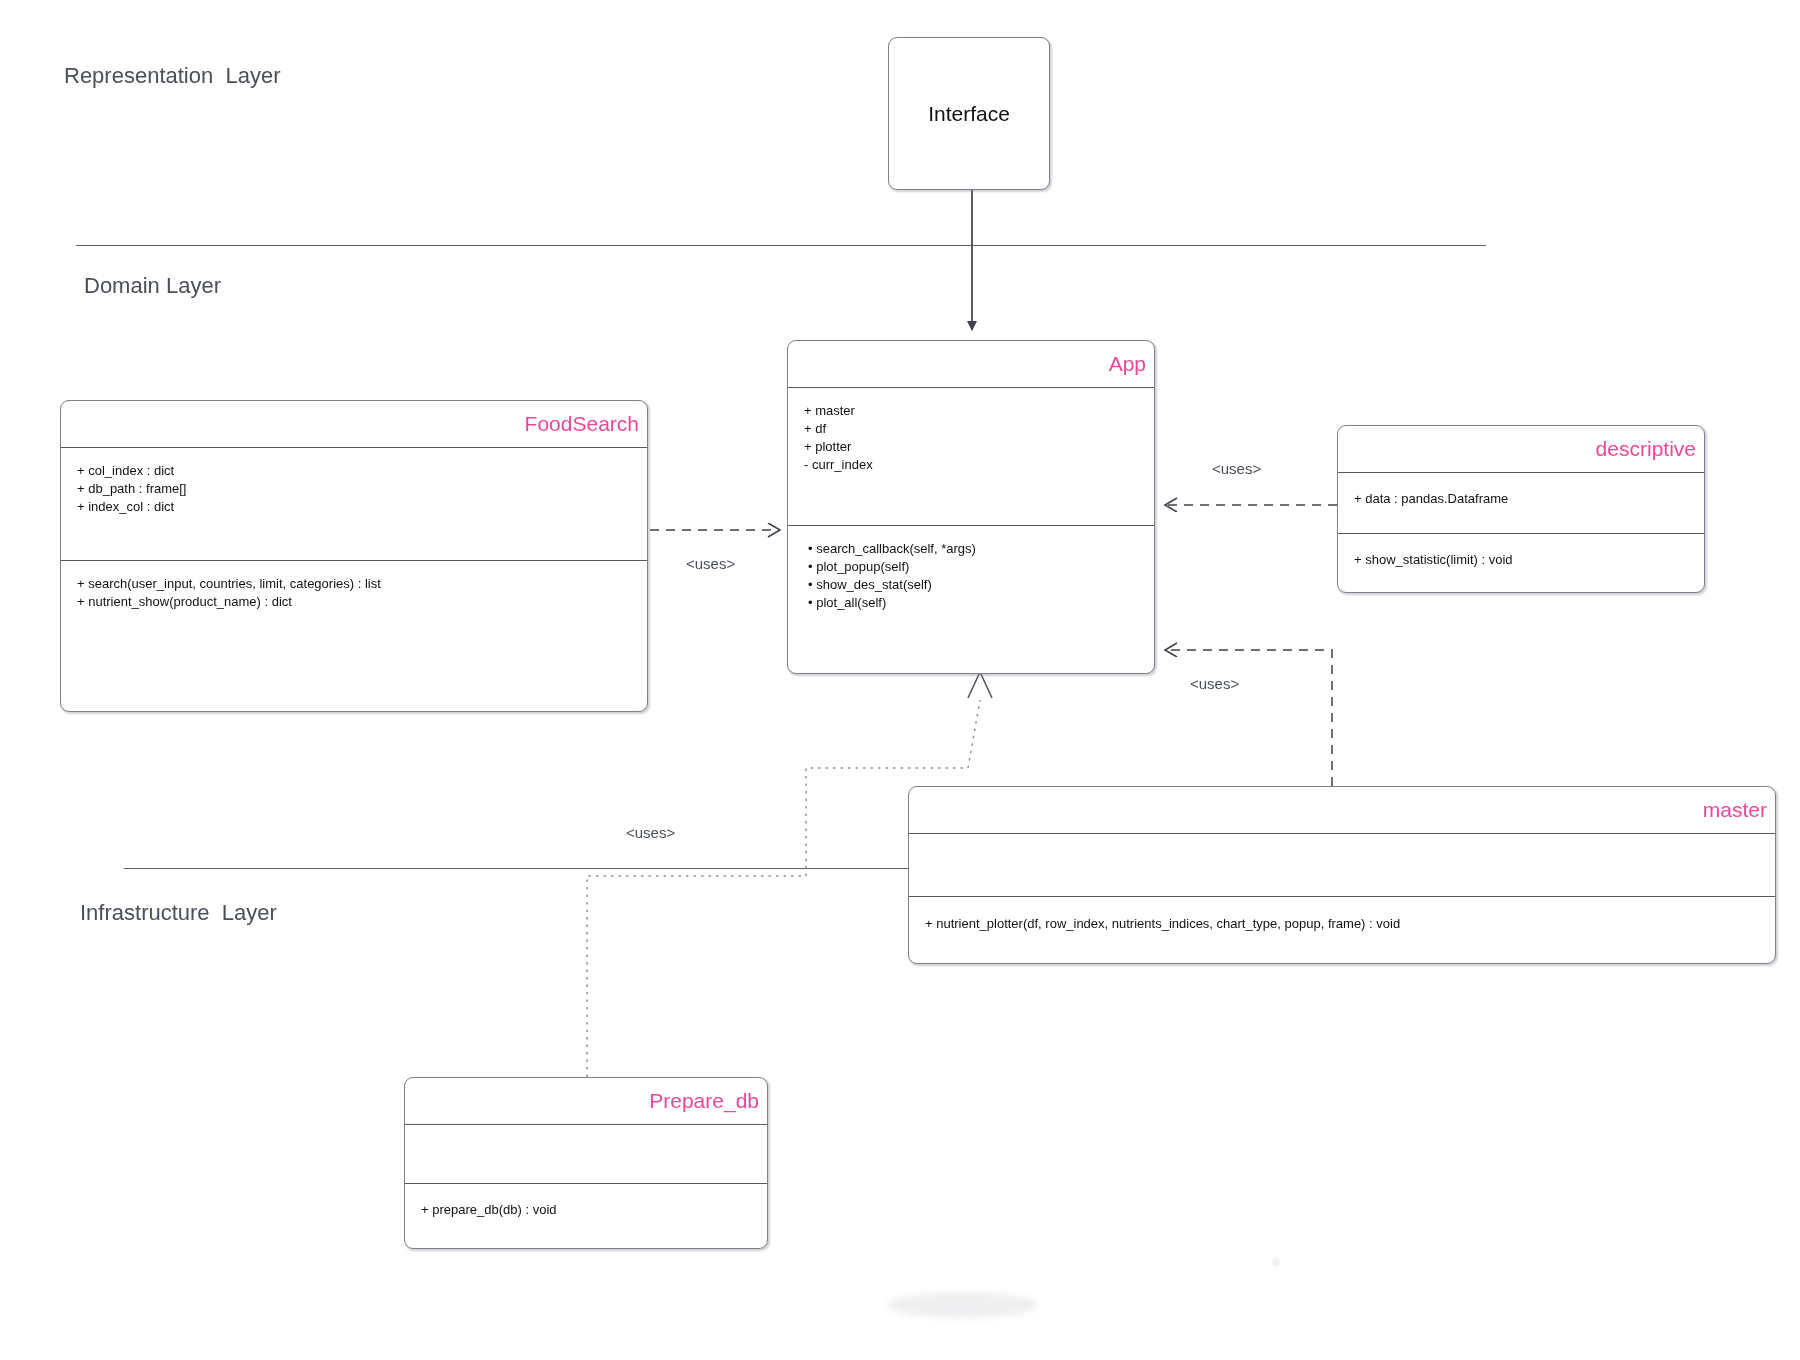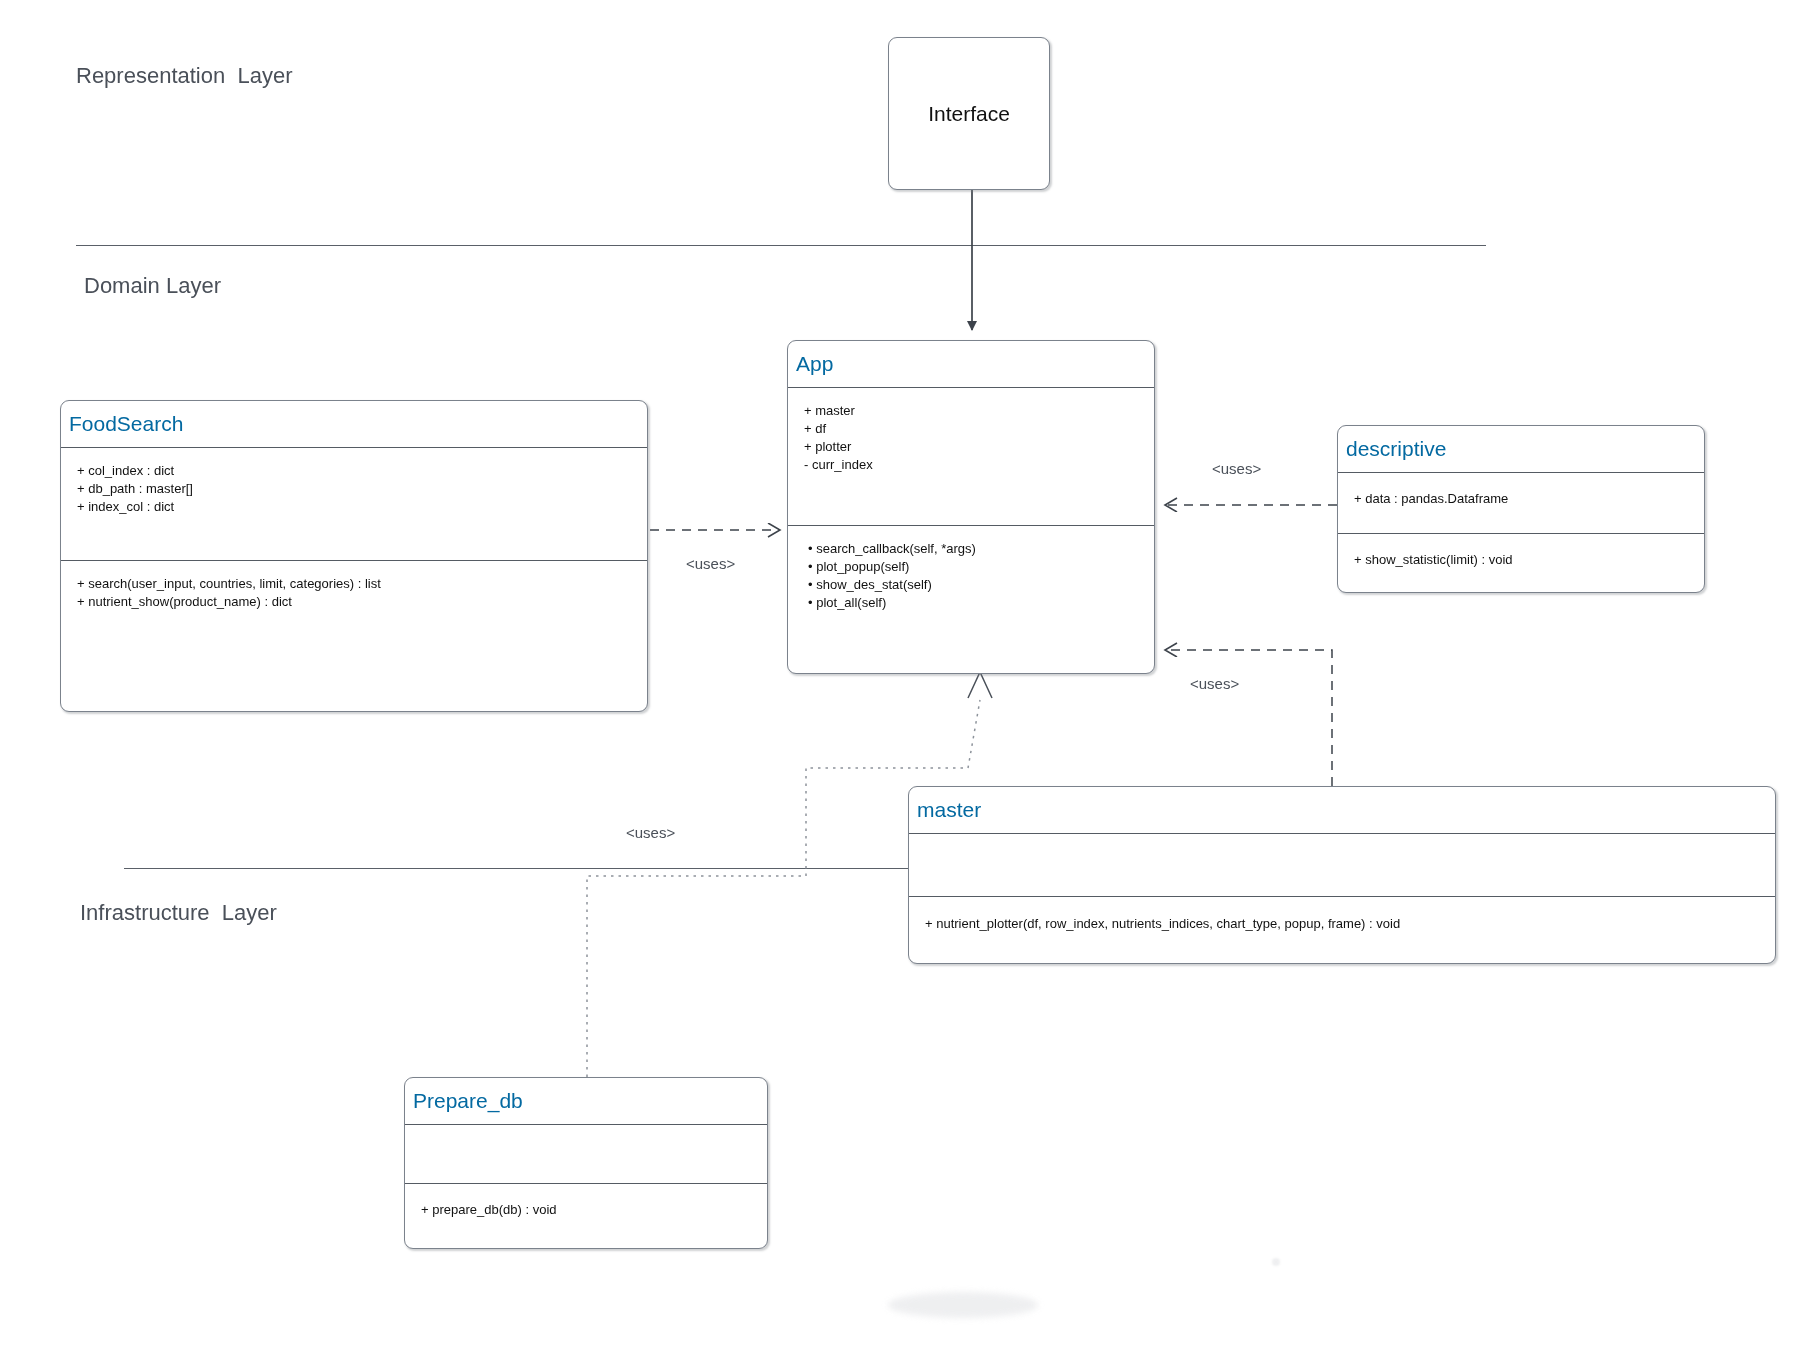--- a/index.html
+++ b/index.html
@@ -37,23 +37,23 @@
   .uml-class {
     position: absolute;
     box-sizing: border-box;
     background: #ffffff;
     border: 1.3px solid #7b828c;
     border-radius: 9px;
     box-shadow: 1.5px 1.5px 2px rgba(120,125,132,0.35);
     overflow: hidden;
   }
   .uml-title {
-    text-align: left;
+    text-align: right;
     font-size: 21px;
-    color: #0369a1;
+    color: #ec4899;
     padding: 11px 8px 11px 8px;
     box-sizing: border-box;
     white-space: pre;
   }
   .uml-sep {
     height: 0;
     border-top: 1.2px solid #555b63;
   }
   .uml-section {
     box-sizing: border-box;
@@ -119,21 +119,21 @@
   }
 </style>
 </head>
 <body>
 
 <div id="canvas">
 
   <div class="layer-divider" style="left:76px; top:245px; width:1410px;"></div>
   <div class="layer-divider" style="left:124px; top:868px; width:1640px;"></div>
 
-  <div class="layer-label" style="left:64px; top:63px;margin-left:12px;">Representation  Layer</div>
+  <div class="layer-label" style="left:64px; top:63px;">Representation  Layer</div>
   <div class="layer-label" style="left:84px; top:273px;">Domain Layer</div>
   <div class="layer-label" style="left:80px; top:900px;">Infrastructure  Layer</div>
 
   <svg id="wires" viewBox="0 0 1800 1360" xmlns="http://www.w3.org/2000/svg">
     <defs>
       <marker id="arrow-filled" markerWidth="12" markerHeight="12" refX="9" refY="5" orient="auto" markerUnits="userSpaceOnUse">
         <path d="M0,0 L10,5 L0,10 z" fill="#3d434b"></path>
       </marker>
       <marker id="arrow-open-right" markerWidth="16" markerHeight="16" refX="13" refY="7" orient="auto" markerUnits="userSpaceOnUse">
         <path d="M1,0 L13,7 L1,14" fill="none" stroke="#3d434b" stroke-width="1.6"></path>
@@ -188,21 +188,21 @@
       <div class="uml-row bulleted">show_des_stat(self)</div>
       <div class="uml-row bulleted">plot_all(self)</div>
     </div>
   </div>
 
   <div class="uml-class" style="left:60px; top:400px; width:588px; height:312px;">
     <div class="uml-title">FoodSearch</div>
     <div class="uml-sep"></div>
     <div class="uml-section" style="height:112px;">
       <div class="uml-row">+ col_index : dict</div>
-      <div class="uml-row">+ db_path : master[]</div>
+      <div class="uml-row">+ db_path : frame[]</div>
       <div class="uml-row">+ index_col : dict</div>
     </div>
     <div class="uml-sep"></div>
     <div class="uml-section">
       <div class="uml-row">+ search(user_input, countries, limit, categories) : list</div>
       <div class="uml-row">+ nutrient_show(product_name) : dict</div>
     </div>
   </div>
 
   <div class="uml-class" style="left:1337px; top:425px; width:368px; height:168px;">

